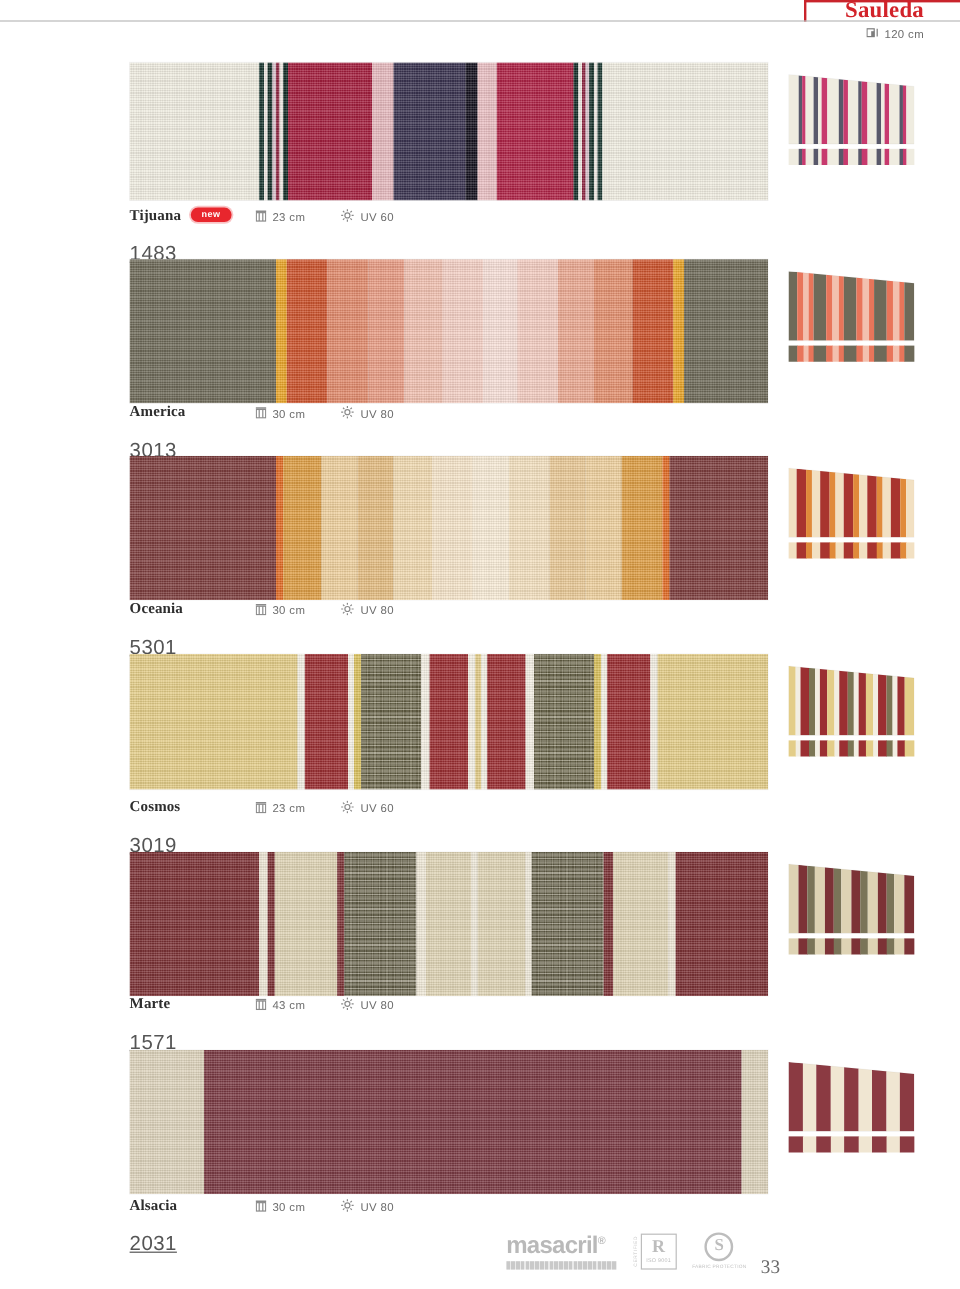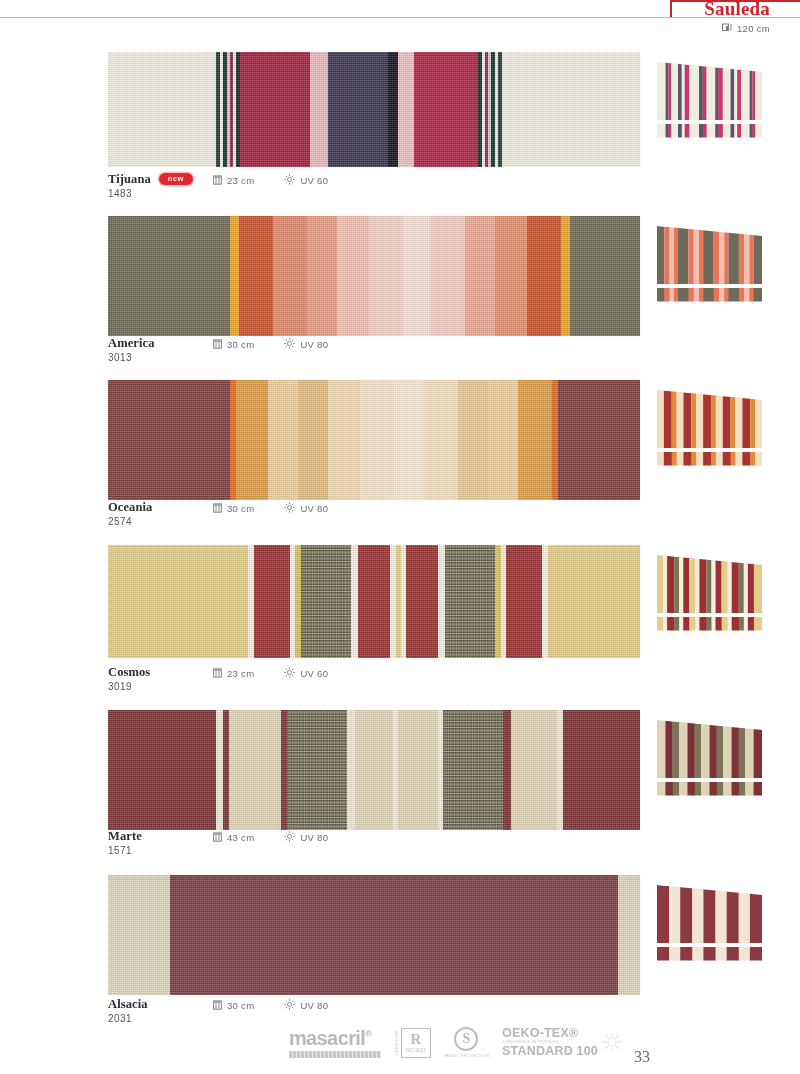--- a/index.html
+++ b/index.html
@@ -66,22 +66,23 @@
     font-size: 12.5px; color: #2e2e2e; font-weight: 700; letter-spacing:.1px;
   }
   .badge {
     margin-left: 8px;
     background:#e8262d; color:#fff; font-size:7.5px; font-weight:bold;
     border-radius: 9px; padding: 2.5px 9px 2.5px 9px;
     letter-spacing:.4px; line-height:1;
     box-shadow: 0 0 0 1.5px rgba(232,38,45,.28);
   }
   .code {
-    font-size: 10px; color: #555; letter-spacing:.4px; margin-top:2px;
+    font-size: 17px; color: #555; letter-spacing:.4px; margin-top:16px;
     font-family: "Liberation Sans", sans-serif;
+    text-decoration: underline;
   }
   .spec-row {
     position:absolute; display:flex; align-items:center; gap:30px;
     font-size: 9.5px; color:#6d6d6d; letter-spacing:.3px;
   }
   .spec { display:flex; align-items:center; gap:5px; }
 
   
   .awning { position:absolute; width:105px; height:80px; }
   .aw-svg { display:block; }
@@ -396,21 +397,21 @@
             <i style="width: 6.39098%; background: rgb(220, 157, 68); position: relative;"></i>
             <i style="width: 1.12782%; background: rgb(224, 106, 36); position: relative;"></i>
             <i style="width: 15.4135%; background: rgb(125, 62, 62); position: relative;"></i>
           </div>
           <div class="weave"></div>
         </div>
         <div class="label" style="top: 500px;">
           <div class="lbl-top">
             <span class="name">Oceania</span>
           </div>
-          <div class="code">2574</div>
+          <div class="code">5301</div>
         </div>
         <div class="spec-row" style="left: 213px; top: 502px;">
           <span class="spec">
             <span><svg width="9" height="10" viewBox="0 0 9 10">
                 <line x1="0" y1="1" x2="9" y2="1" stroke="#8a8a8a" stroke-width="1.3"></line>
                 <rect x="0.6" y="2.2" width="7.8" height="7" fill="none" stroke="#8a8a8a" stroke-width="1"></rect>
                 <line x1="3" y1="2.2" x2="3" y2="9.2" stroke="#8a8a8a" stroke-width="1"></line>
                 <line x1="6" y1="2.2" x2="6" y2="9.2" stroke="#8a8a8a" stroke-width="1"></line>
               </svg></span>
             <span>30 cm</span>
@@ -805,37 +806,17 @@
           <div class="iso-r">R</div>
           <div class="iso-t">ISO 9001</div>
         </div>
       </div>
 
       <div class="sgs">
         <div class="sgs-circ">S</div>
         <div class="sgs-t">FABRIC PROTECTION</div>
       </div>
 
-      <div class="oeko">
-        <div class="oeko-txt">
-          <div class="oeko-1">OEKO-TEX®</div>
-          <div class="oeko-2">CONFIDENCE IN TEXTILES</div>
-          <div class="oeko-3">STANDARD 100</div>
-        </div>
-        <svg class="oeko-mark" viewBox="0 0 20 20">
-          <g stroke="#c4c4c4" stroke-width="1.1">
-            <circle cx="10" cy="10" r="4.2" fill="none"></circle>
-            <line x1="10" y1="0.7" x2="10" y2="4"></line>
-              <line x1="10" y1="16" x2="10" y2="19.3"></line>
-            <line x1="0.7" y1="10" x2="4" y2="10"></line>
-              <line x1="16" y1="10" x2="19.3" y2="10"></line>
-            <line x1="3.4" y1="3.4" x2="5.8" y2="5.8"></line>
-              <line x1="14.2" y1="14.2" x2="16.6" y2="16.6"></line>
-            <line x1="16.6" y1="3.4" x2="14.2" y2="5.8"></line>
-              <line x1="5.8" y1="14.2" x2="3.4" y2="16.6"></line>
-          </g>
-        </svg>
-      </div>
     </div>
     <div class="pageno">33</div>
   </div>
 
 </div>
 
 </body></html>

